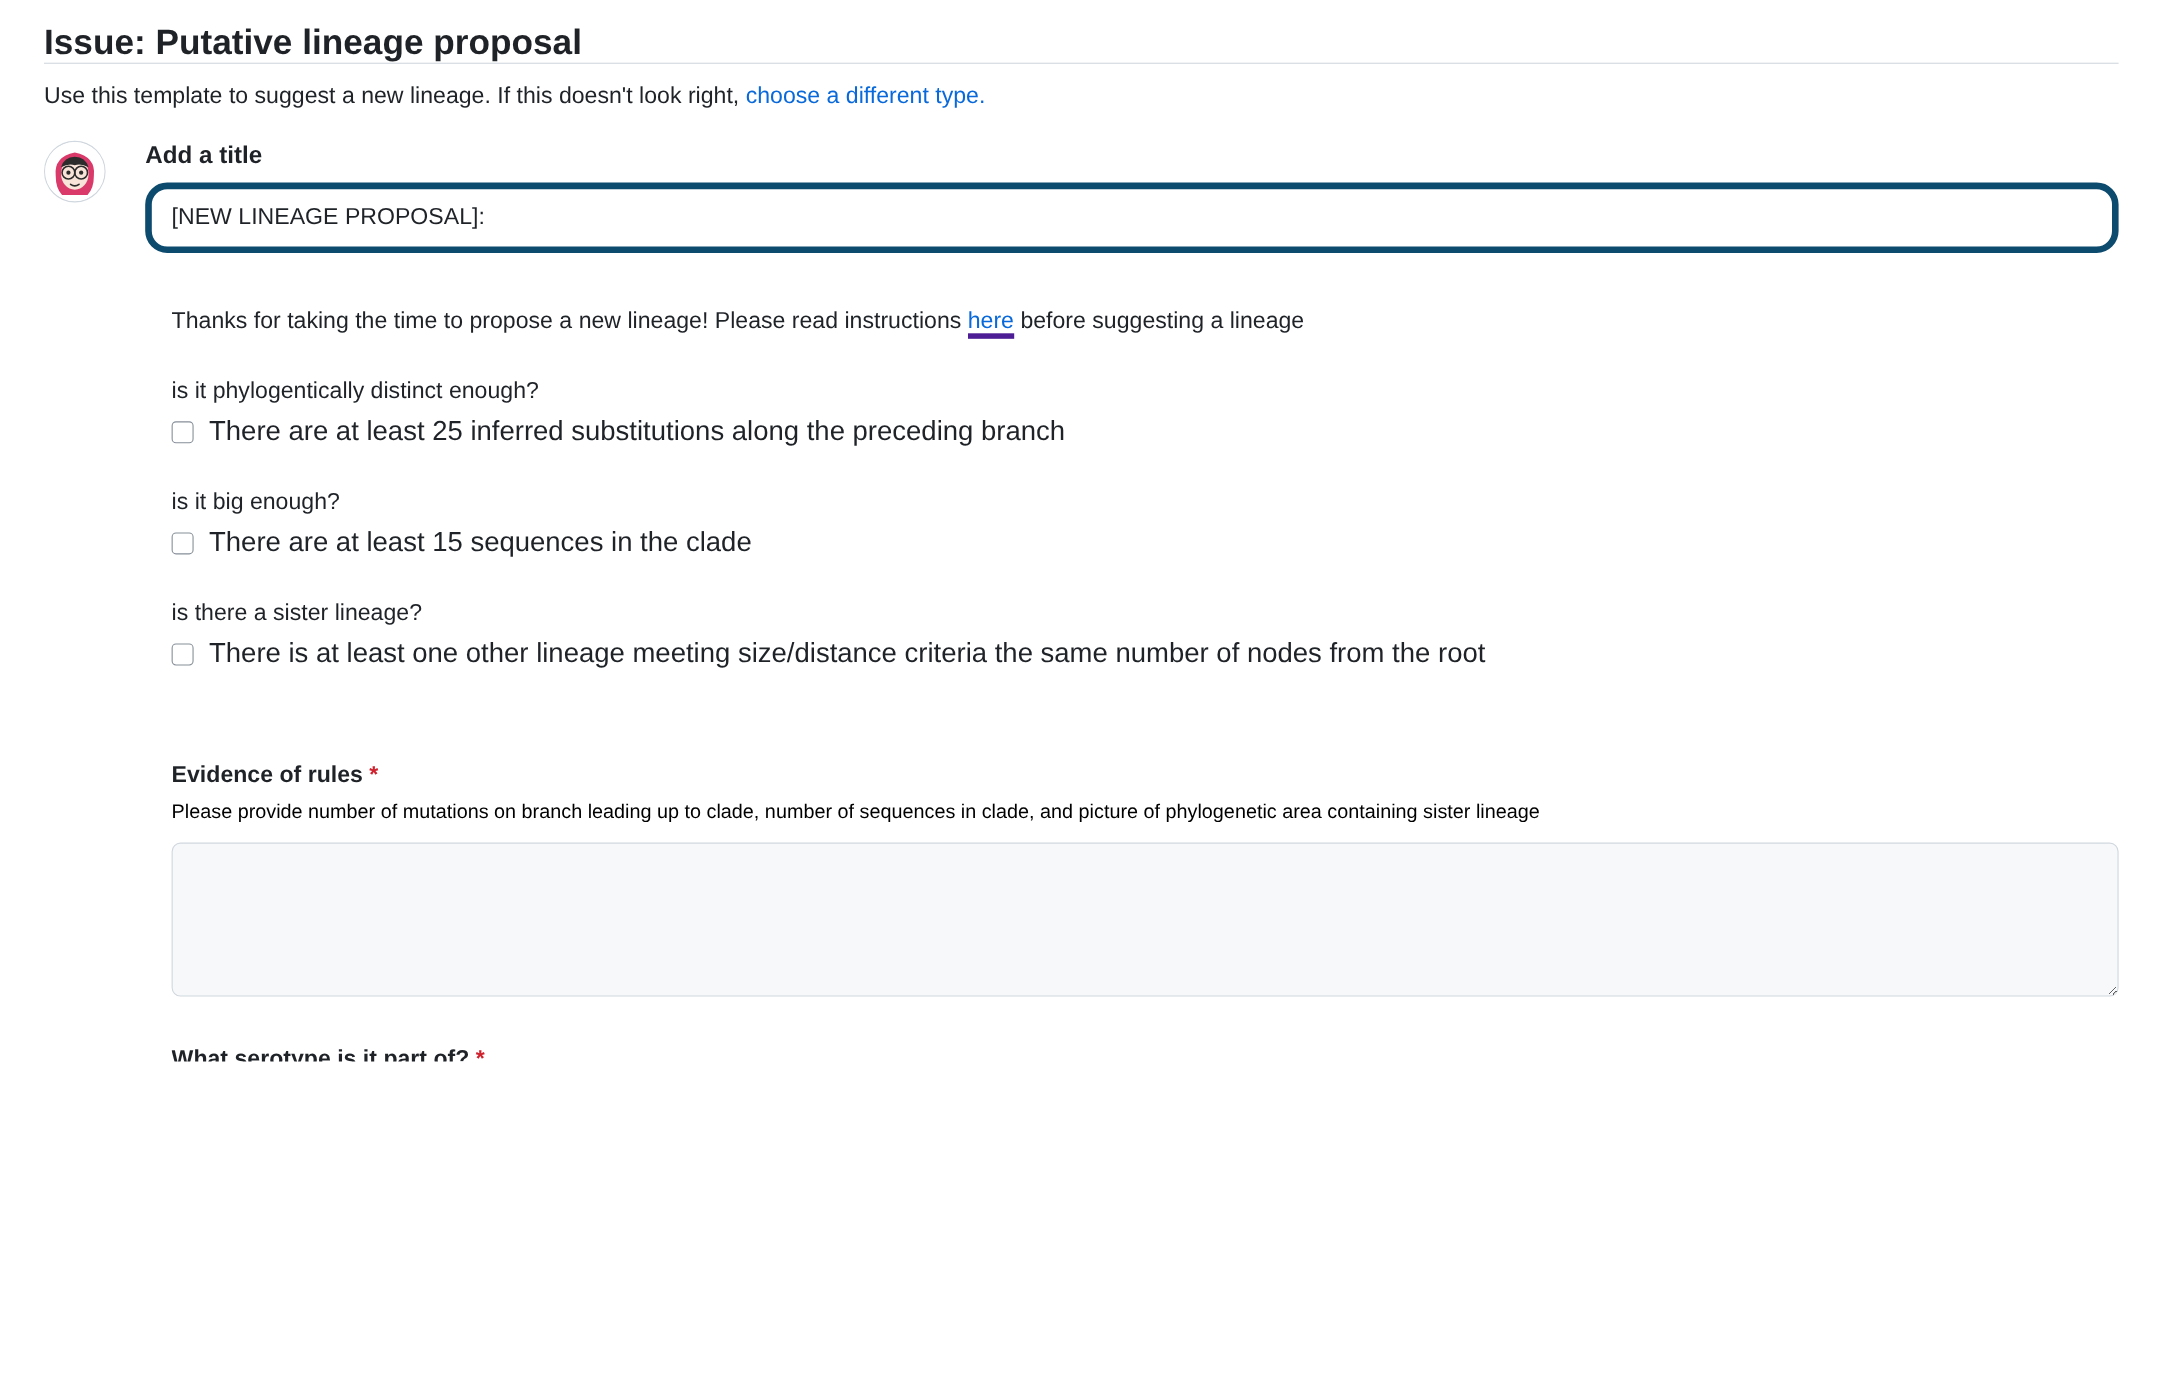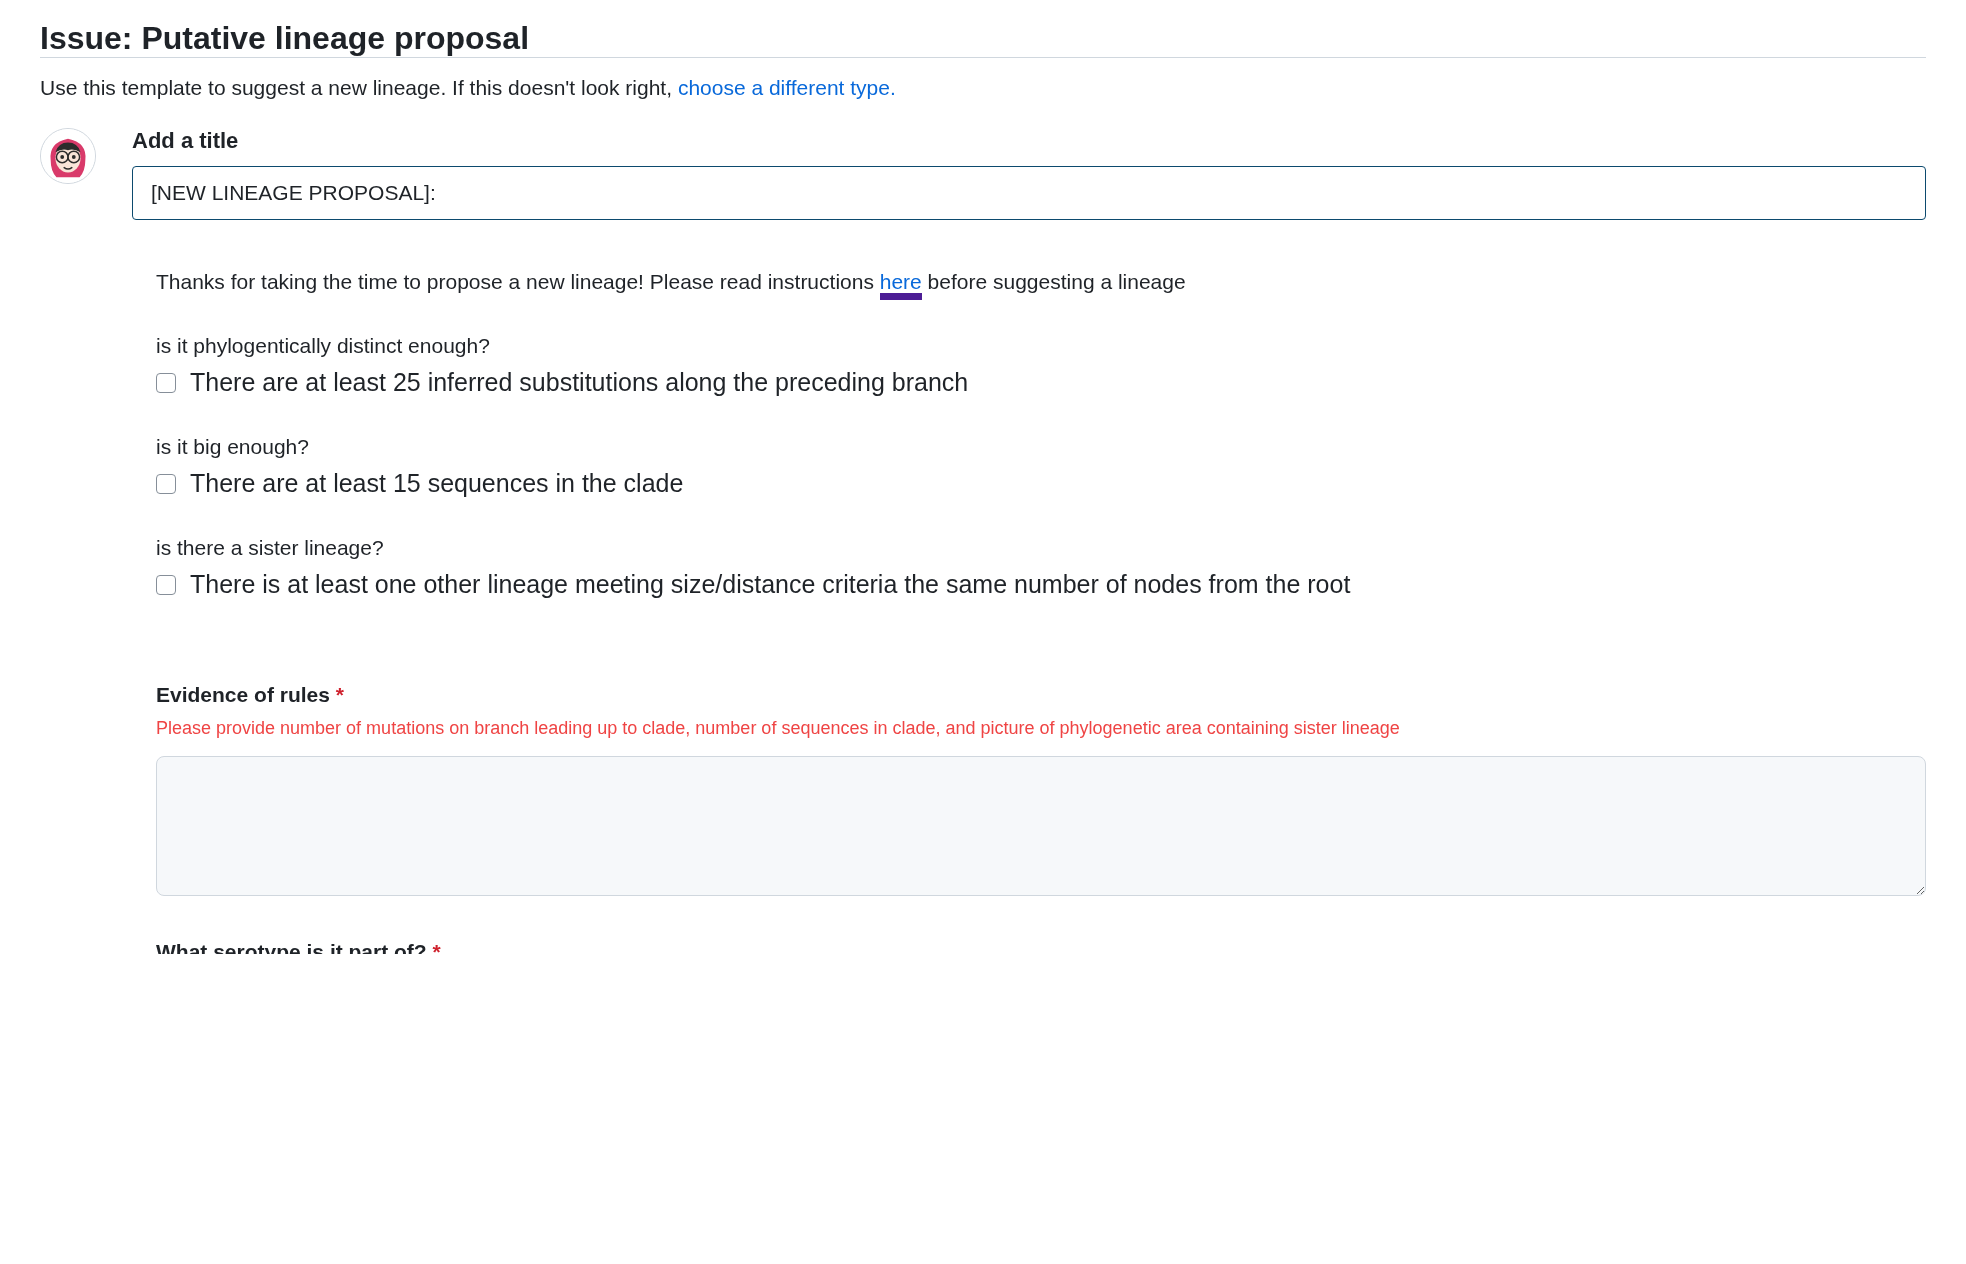--- a/index.html
+++ b/index.html
@@ -56,38 +56,38 @@
     .title-label {
       font-size: 22px;
       font-weight: 600;
       margin-bottom: 12px;
       display: block;
     }
     .title-input {
       width: 100%;
       padding: 14px 18px;
       font-size: 21px;
-      border: 1px solid #0c4a6e;
-      border-radius: 4px;
+      border: 6px solid #0c4a6e;
+      border-radius: 20px;
       background: #ffffff;
       color: #1f2328;
       font-family: inherit;
     }
     .form-body {
       padding-left: 24px;
       padding-top: 50px;
     }
     .intro-text {
       font-size: 21px;
       margin-bottom: 40px;
     }
     .intro-text a {
       color: #0969da;
       text-decoration: none;
-      border-bottom: 7px solid #4c1d95;
+      border-bottom: 5px solid #4c1d95;
     }
     .question-block {
       margin-bottom: 38px;
     }
     .question-heading {
       font-size: 21px;
       font-weight: 400;
       margin-bottom: 10px;
     }
     .checkbox-row {
@@ -120,21 +120,21 @@
     .field-label {
       font-size: 21px;
       font-weight: 600;
       margin-bottom: 8px;
     }
     .required-star {
       color: #cf222e;
     }
     .field-help {
       font-size: 18px;
-      color: #ef4444;
+      color: #000000;
       margin-bottom: 14px;
       line-height: 1.5;
     }
     .textarea-field {
       width: 100%;
       min-height: 140px;
       padding: 12px;
       border: 1px solid #d0d7de;
       border-radius: 8px;
       background: #f6f8fa;

